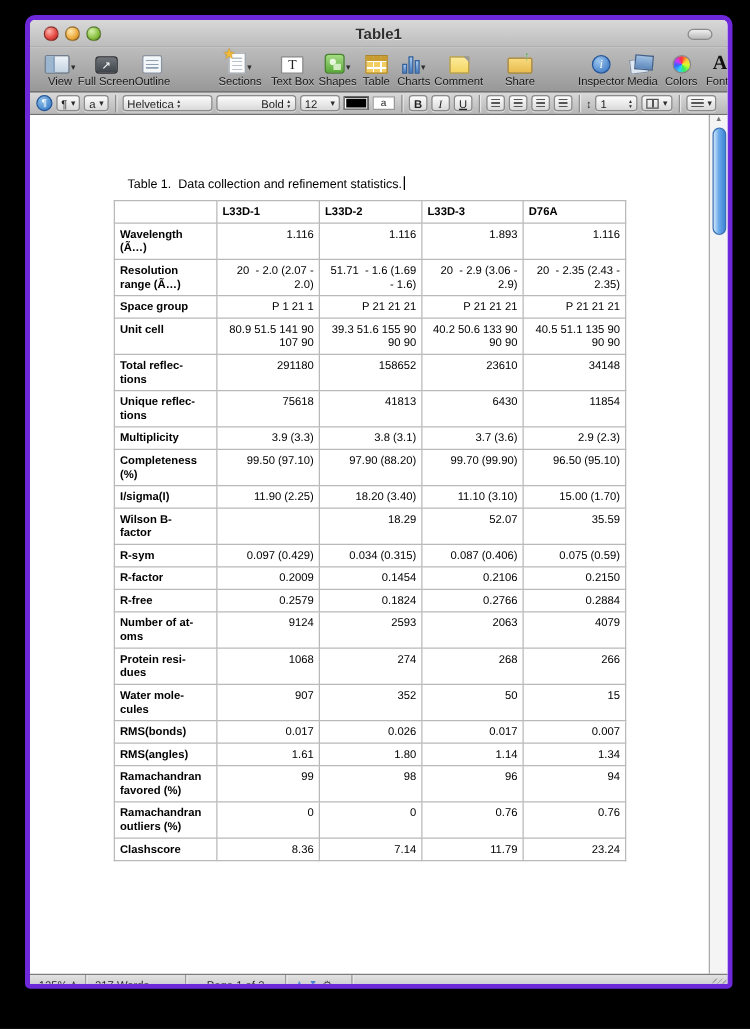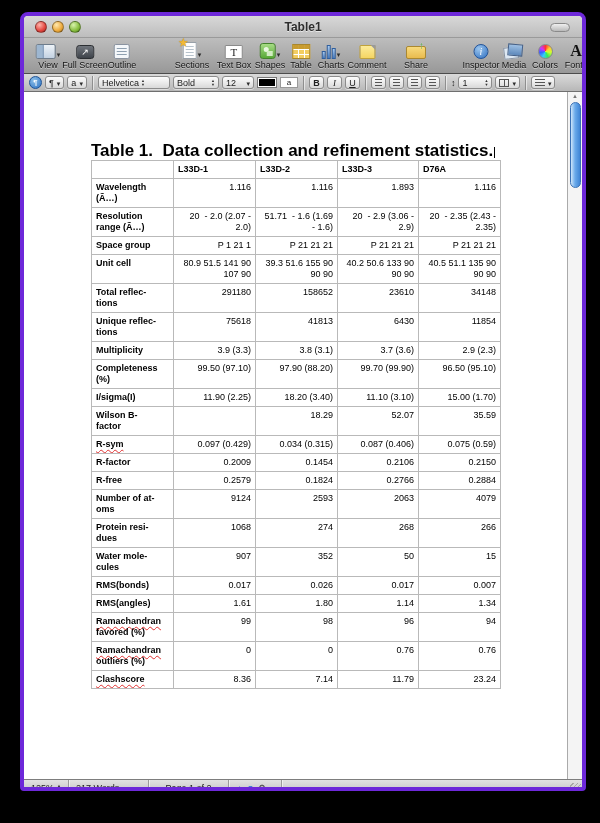--- a/index.html
+++ b/index.html
@@ -105,33 +105,33 @@
   .grow { flex:1; }
 
   
   .content { position:relative; height:687px; background:#fff; overflow:hidden; }
   .scrolltrack { position:absolute; right:0; top:0; bottom:0; width:15px; background:#f4f4f4;
     border-left:1px solid #aaa; }
   .scroll-up-arrow { position:absolute; top:1px; left:0; right:0; text-align:center; font-size:6px; color:#777; }
   .scrollthumb { position:absolute; left:2px; top:10px; width:11px; height:86px; border-radius:6px;
     border:1px solid #3a71b5; background:linear-gradient(to right,#cfe6fa,#6aaaea 45%,#3f85d6); }
 
-  .doc-title { position:absolute; left:67px; top:49px; font-size:17px; font-weight:bold; color:#000; white-space:pre; }
+  .doc-title { position:absolute; left:78px; top:49px; font-size:10px; font-weight:normal; color:#000; white-space:pre; }
   .caret { display:inline-block; width:1px; height:11px; background:#000; vertical-align:-2px; margin-left:1px; }
 
   table.stats { position:absolute; left:67px; top:68px; width:409px; border-collapse:collapse;
     table-layout:fixed; font-size:9px; line-height:11px; color:#000; }
   table.stats col.c0 { width:82px; } table.stats col.c1 { width:82px; } table.stats col.c2 { width:82px; }
   table.stats col.c3 { width:81px; } table.stats col.c4 { width:82px; }
   table.stats td, table.stats th { border:1px solid #b9b9b9; padding:3px 4px; vertical-align:top;
     white-space:pre; overflow:hidden; }
   table.stats th { text-align:left; font-weight:bold; }
   td.label-cell { font-weight:bold; text-align:left; }
   td.value-cell { text-align:right; }
-  .squiggle { text-decoration:underline; text-decoration-style:wavy; text-decoration-color:#e03030;
+  .squiggle { text-decoration-style:wavy; text-decoration-color:#e03030;
     text-decoration-thickness:1px; text-underline-offset:2px;margin-top:37px; }
 
   
   .statusbar { position:relative; height:16px; background:linear-gradient(#e2e2e2,#bfbfbf);
     border-top:1px solid #7d7d7d; display:flex; align-items:stretch; font-size:9px; color:#222; }
   .sb-cell { display:flex; align-items:center; padding:0 7px; border-right:1px solid #9b9b9b;
     box-shadow:1px 0 0 rgba(255,255,255,.55); gap:3px; white-space:nowrap; }
   .sb-page { width:80px; justify-content:center; }
   .sb-nav { gap:4px; }
   .tri-up, .tri-down { font-size:7px; color:#4a7fd4; line-height:7px; }
@@ -265,21 +265,21 @@
         <span class="dd">▾</span>
       </span>
     <span class="fb-sep"></span>
     <span class="fb-well" style="width:72px;justify-content:flex-start">
         <span>Helvetica</span>
         <span class="stepper">
           <span>▲</span>
           <span>▼</span>
         </span>
       </span>
-    <span class="fb-well" style="width:46px;justify-content:space-between">
+    <span class="fb-well" style="width:64px;justify-content:flex-end">
         <span>Bold</span>
         <span class="stepper">
           <span>▲</span>
           <span>▼</span>
         </span>
       </span>
     <span class="fb-well" style="width:32px;justify-content:space-between">
         <span>12</span>
         <span class="dd">▾</span>
       </span>

